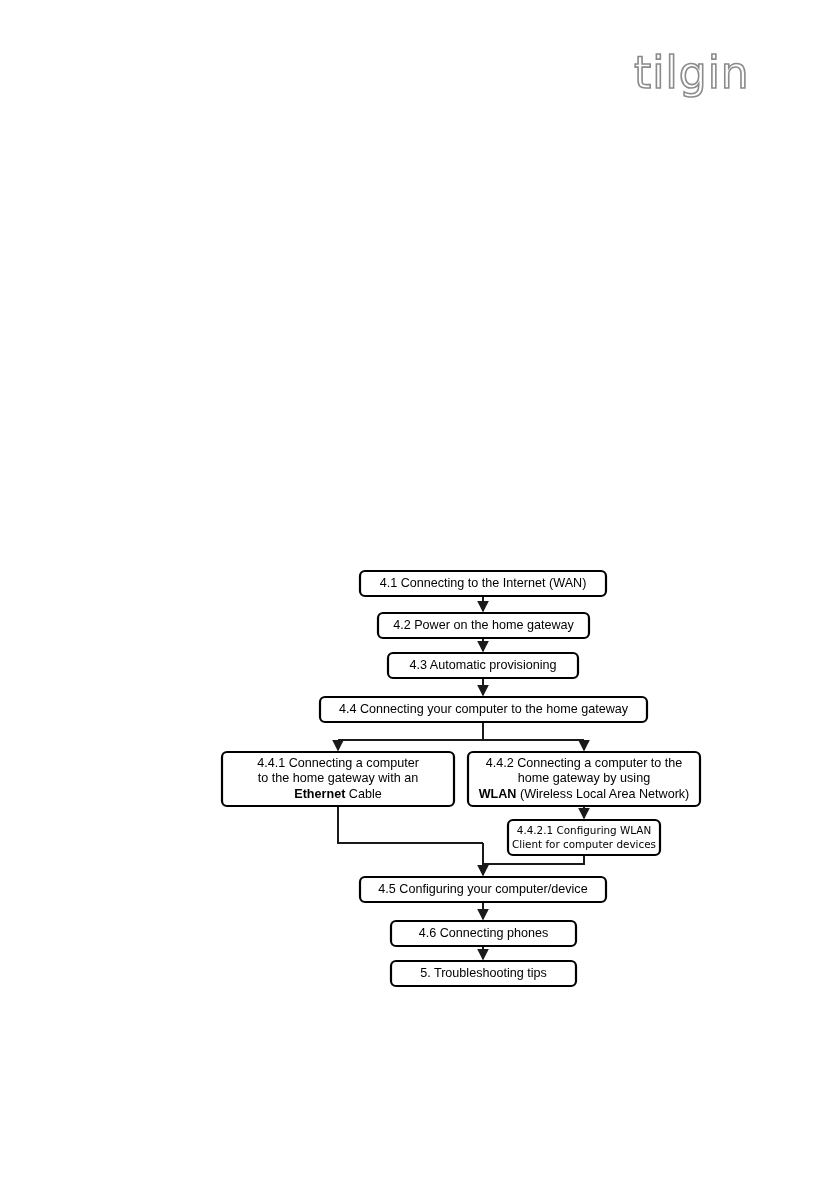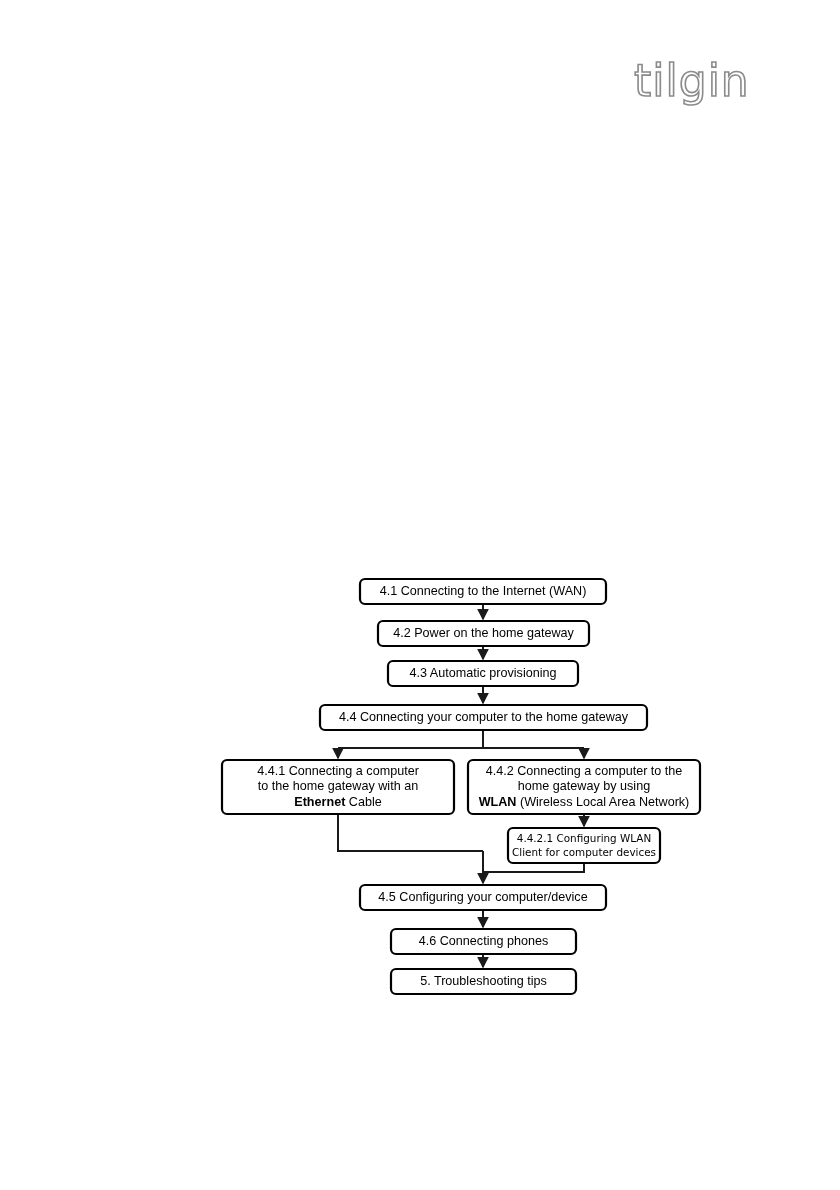--- a/index.html
+++ b/index.html
@@ -9,21 +9,21 @@
   }
   body {
     width: 840px;
     height: 1190px;
     position: relative;
     font-family: "Liberation Sans", sans-serif;
     overflow: hidden;
   }
   .page {
     position: absolute;
-    top: 8px; left: 0;
+    top: 0; left: 0;
     width: 840px;
     height: 1176px;
     background: #ffffff;
     text-align: right;
   }
   
   .logo {
     position: absolute;
     left: 632px;
     top: 52px;

